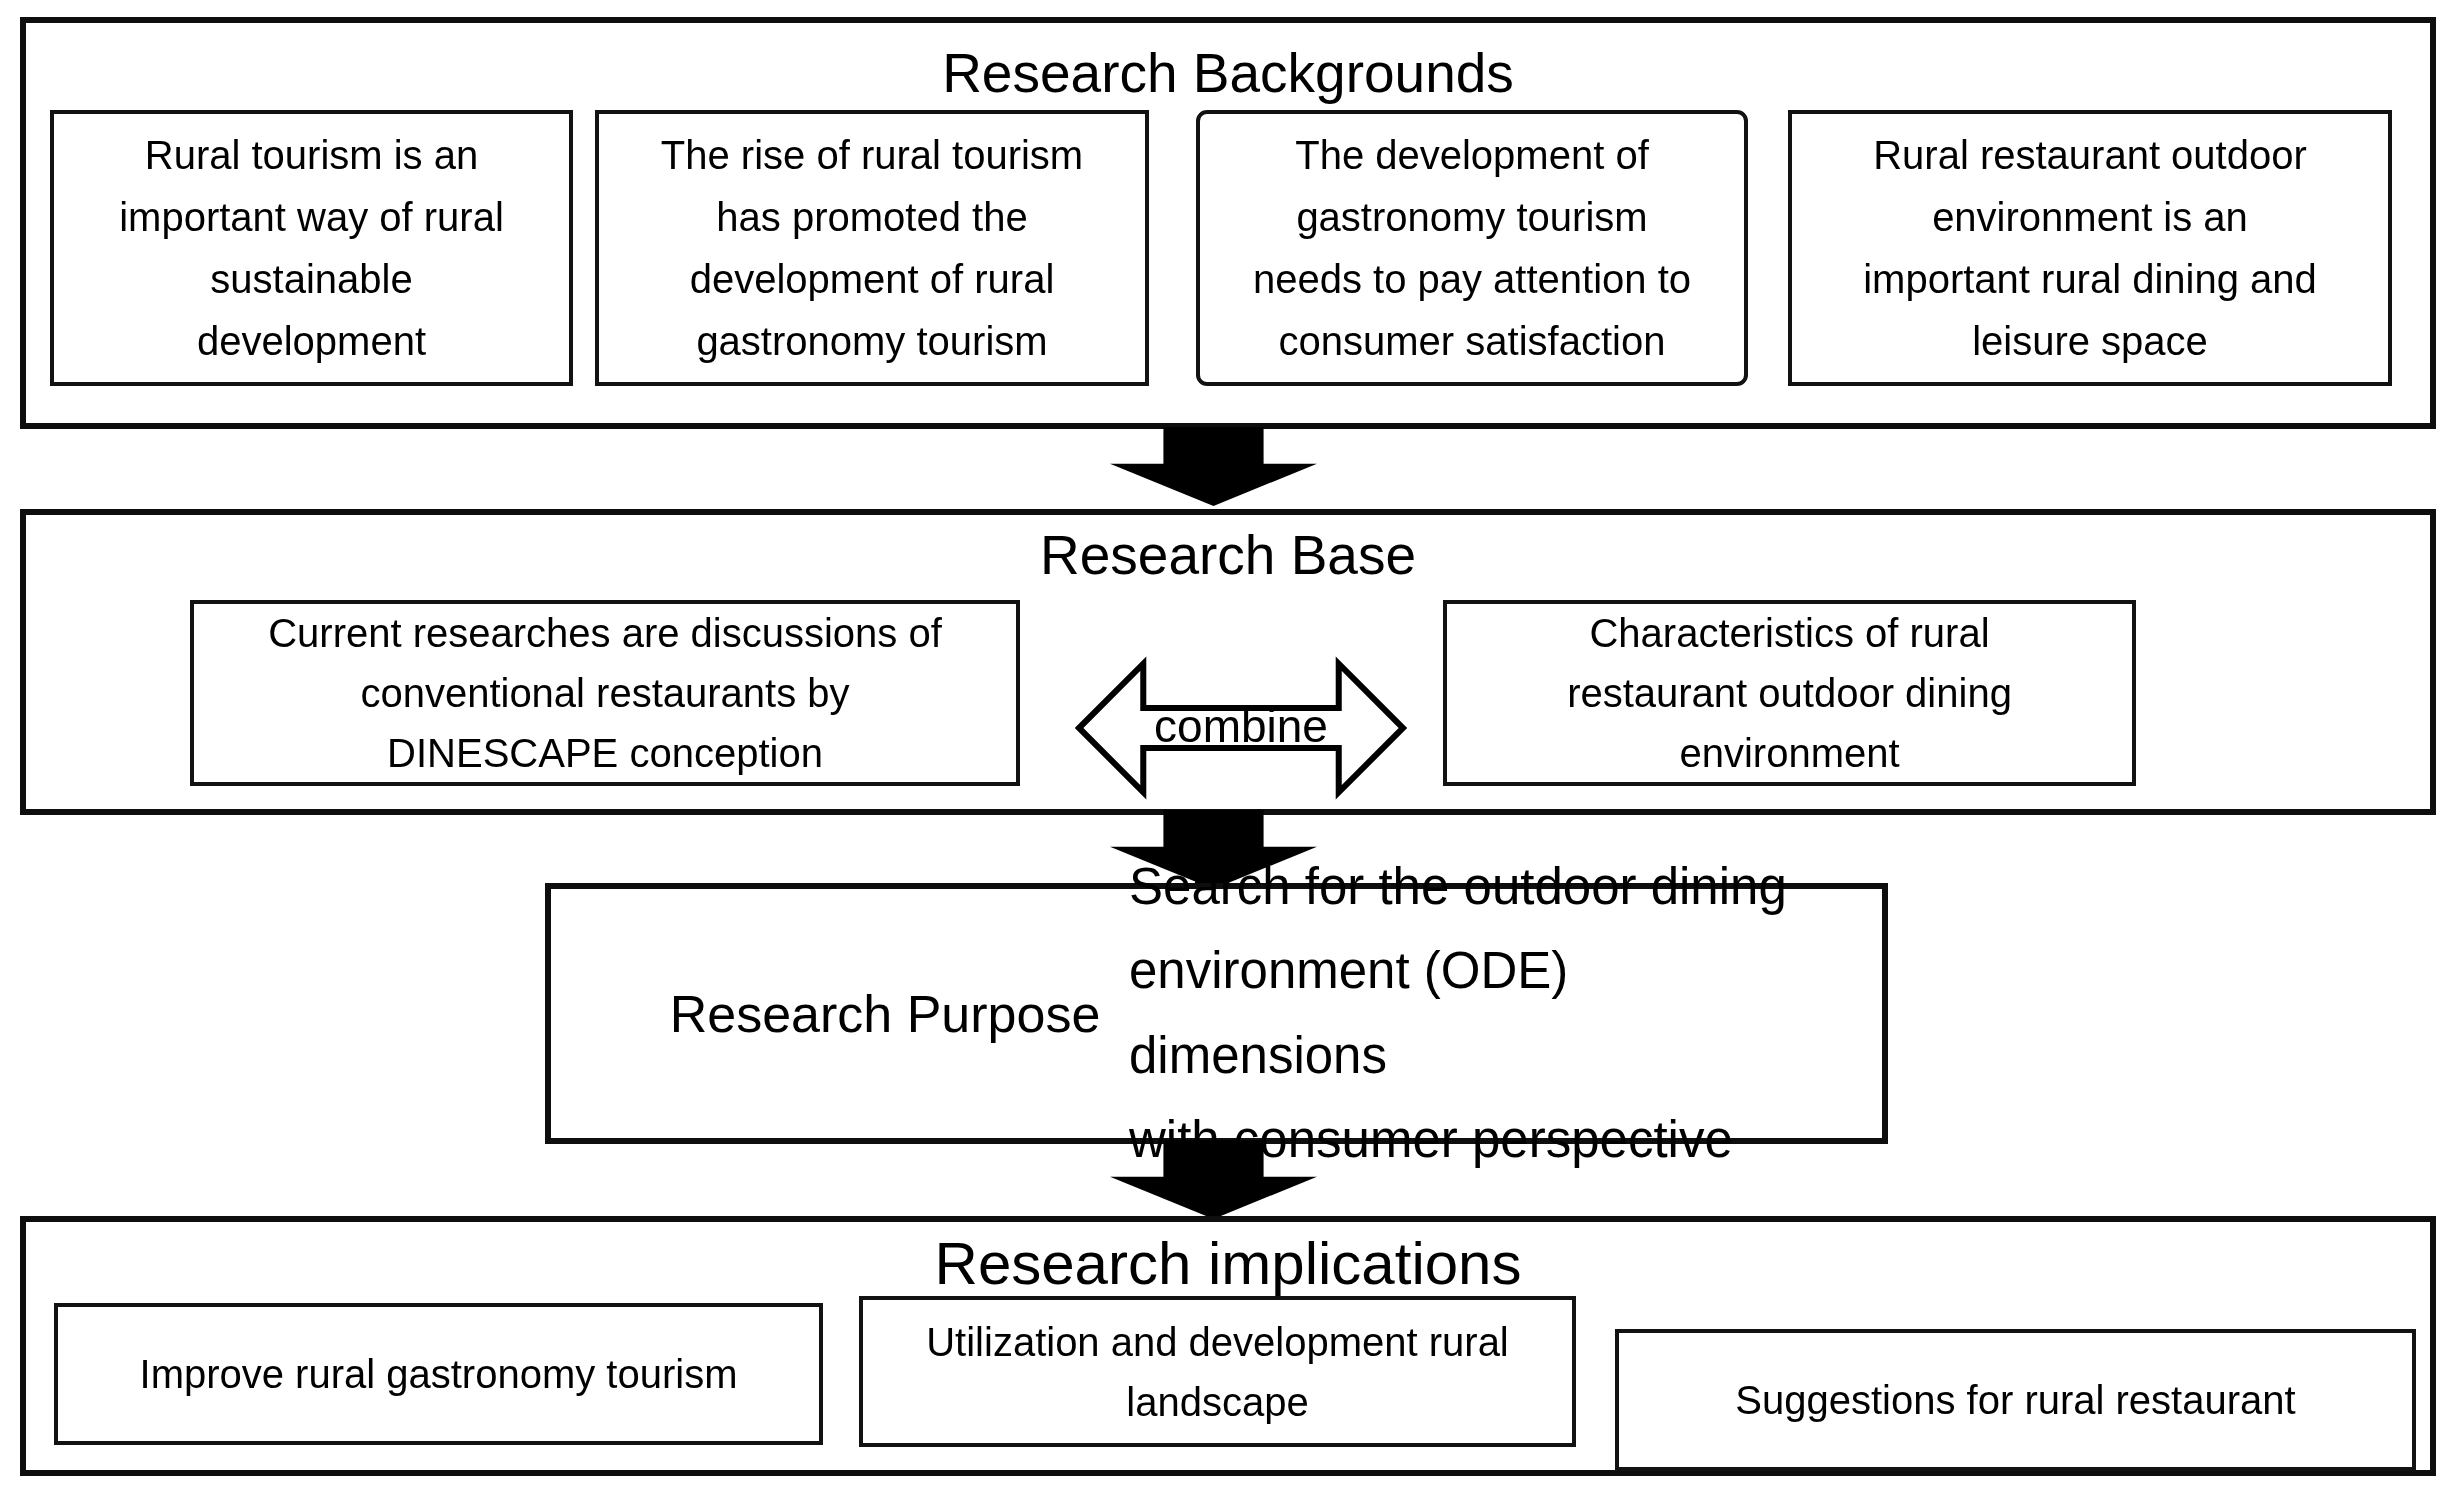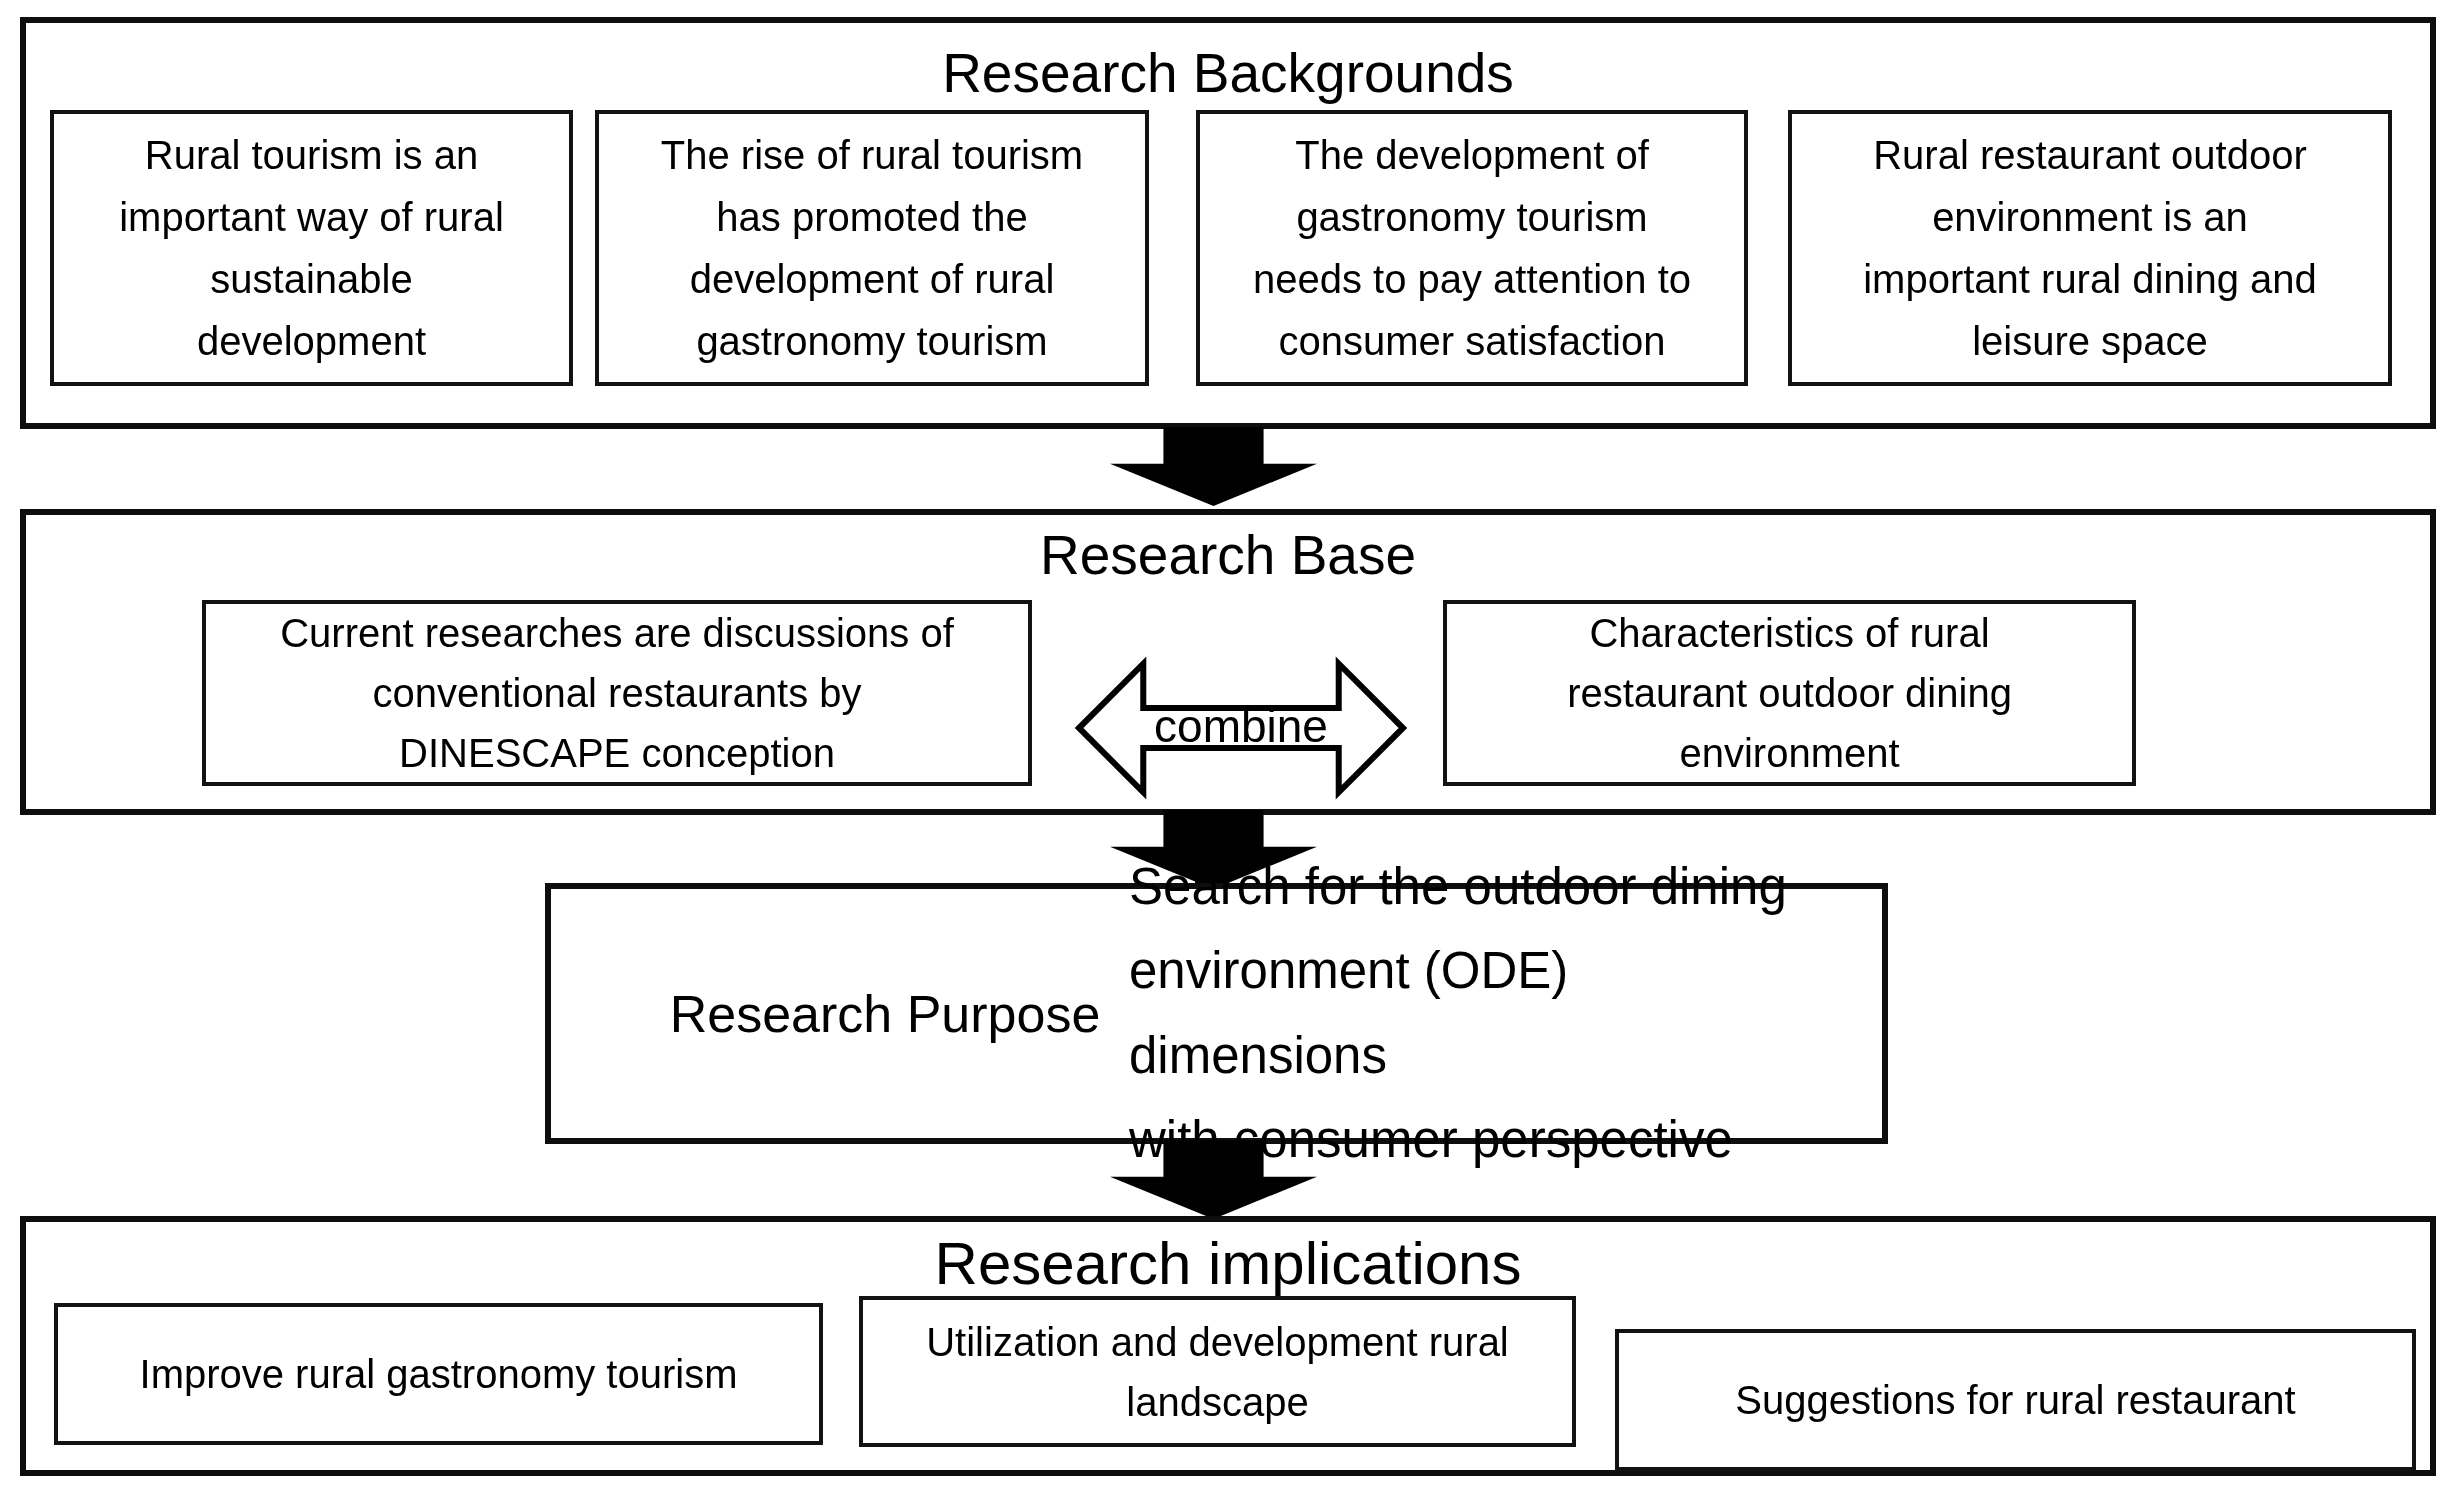--- a/index.html
+++ b/index.html
@@ -77,40 +77,40 @@
     <div class="inner" style="left:24px;top:87px;width:523px;height:276px;">Rural tourism is an
 important way of rural
 sustainable
 development</div>
 
     <div class="inner" style="left:569px;top:87px;width:554px;height:276px;">The rise of rural tourism
 has promoted the
 development of rural
 gastronomy tourism</div>
 
-    <div class="inner" style="left:1170px;top:87px;width:552px;height:276px;">The development of
+    <div class="inner" style="left:1170px;top:87px;width:552px;height:276px;border-radius:11px;">The development of
 gastronomy tourism
 needs to pay attention to
 consumer satisfaction</div>
 
     <div class="inner" style="left:1762px;top:87px;width:604px;height:276px;">Rural restaurant outdoor
 environment is an
 important rural dining and
 leisure space</div>
   </div>
 
   <svg class="down-arrow" style="top:427px;" viewBox="0 0 310 118" xmlns="http://www.w3.org/2000/svg">
     <rect x="80" y="0" width="150" height="57" fill="#000"></rect>
     <polygon points="0,55 310,55 155,118" fill="#000"></polygon>
   </svg>
 
   <div class="sec" style="left:20px;top:509px;width:2416px;height:306px;">
     <div class="sec-title" style="top:9.4px;">Research Base</div>
 
-    <div class="inner base-box" style="left:176px;top:85px;width:830px;height:186px;">Current researches are discussions of
+    <div class="inner base-box" style="left:164px;top:85px;width:830px;height:186px;">Current researches are discussions of
 conventional restaurants by
 DINESCAPE conception</div>
 
     <div class="combine-wrap">
       <svg width="332" height="158" viewBox="0 0 496 236" xmlns="http://www.w3.org/2000/svg">
         <polygon points="6,118 102,22 102,88 394,88 394,22 490,118 394,214 394,148 102,148 102,214" fill="#ffffff" stroke="#000000" stroke-width="9" stroke-linejoin="miter"></polygon>
       </svg>
       <div class="combine-label">combine</div>
     </div>
 

